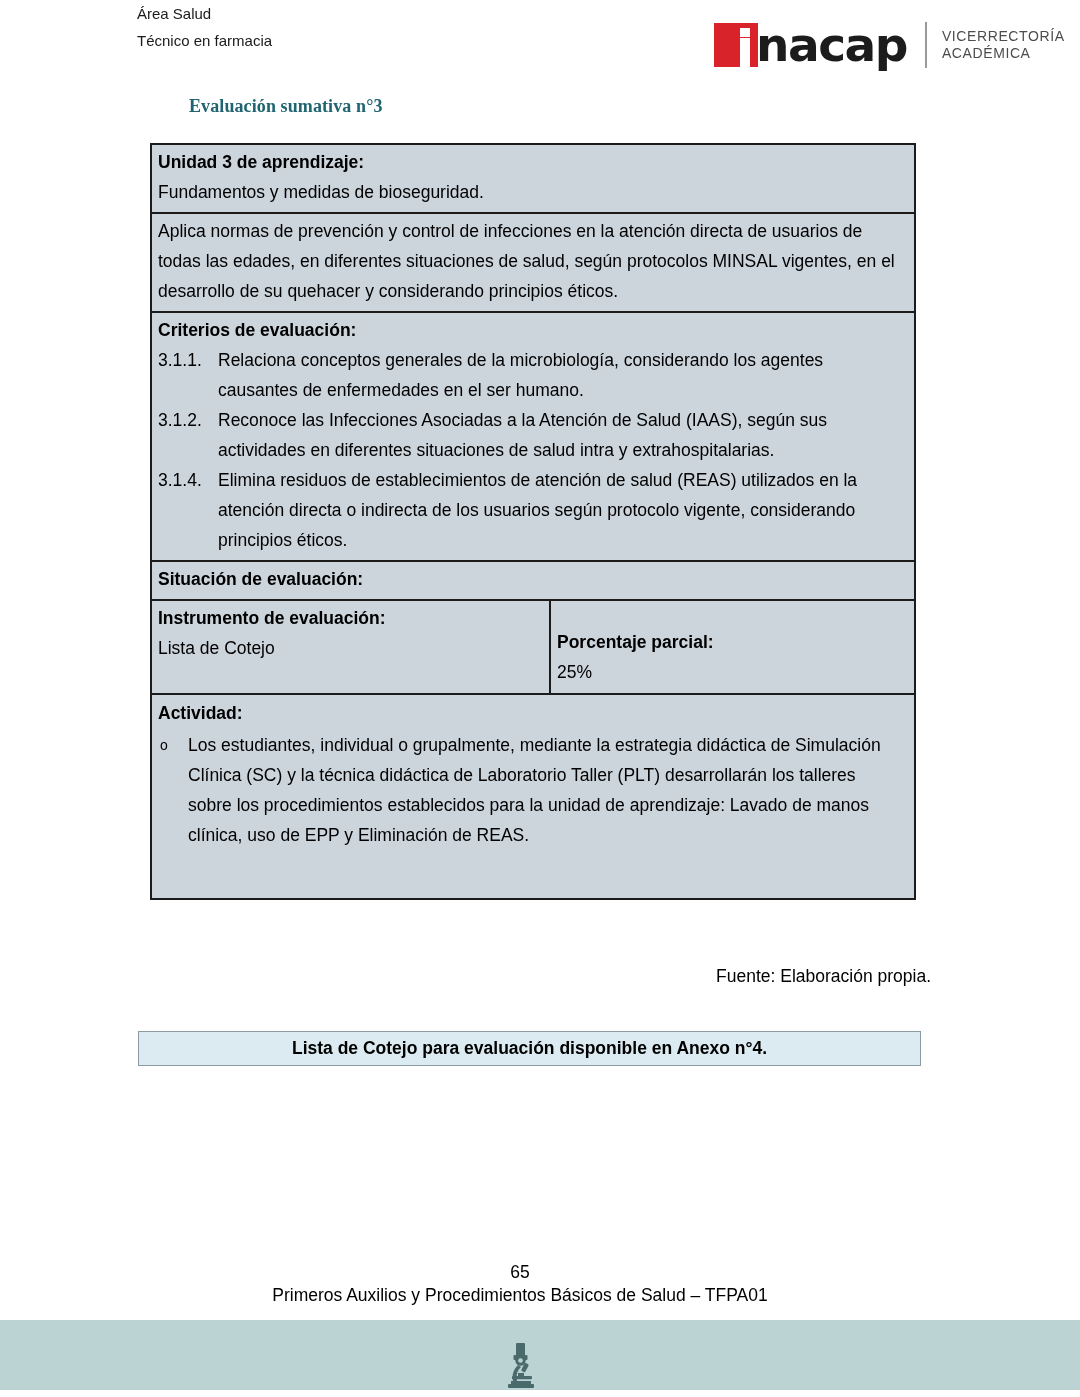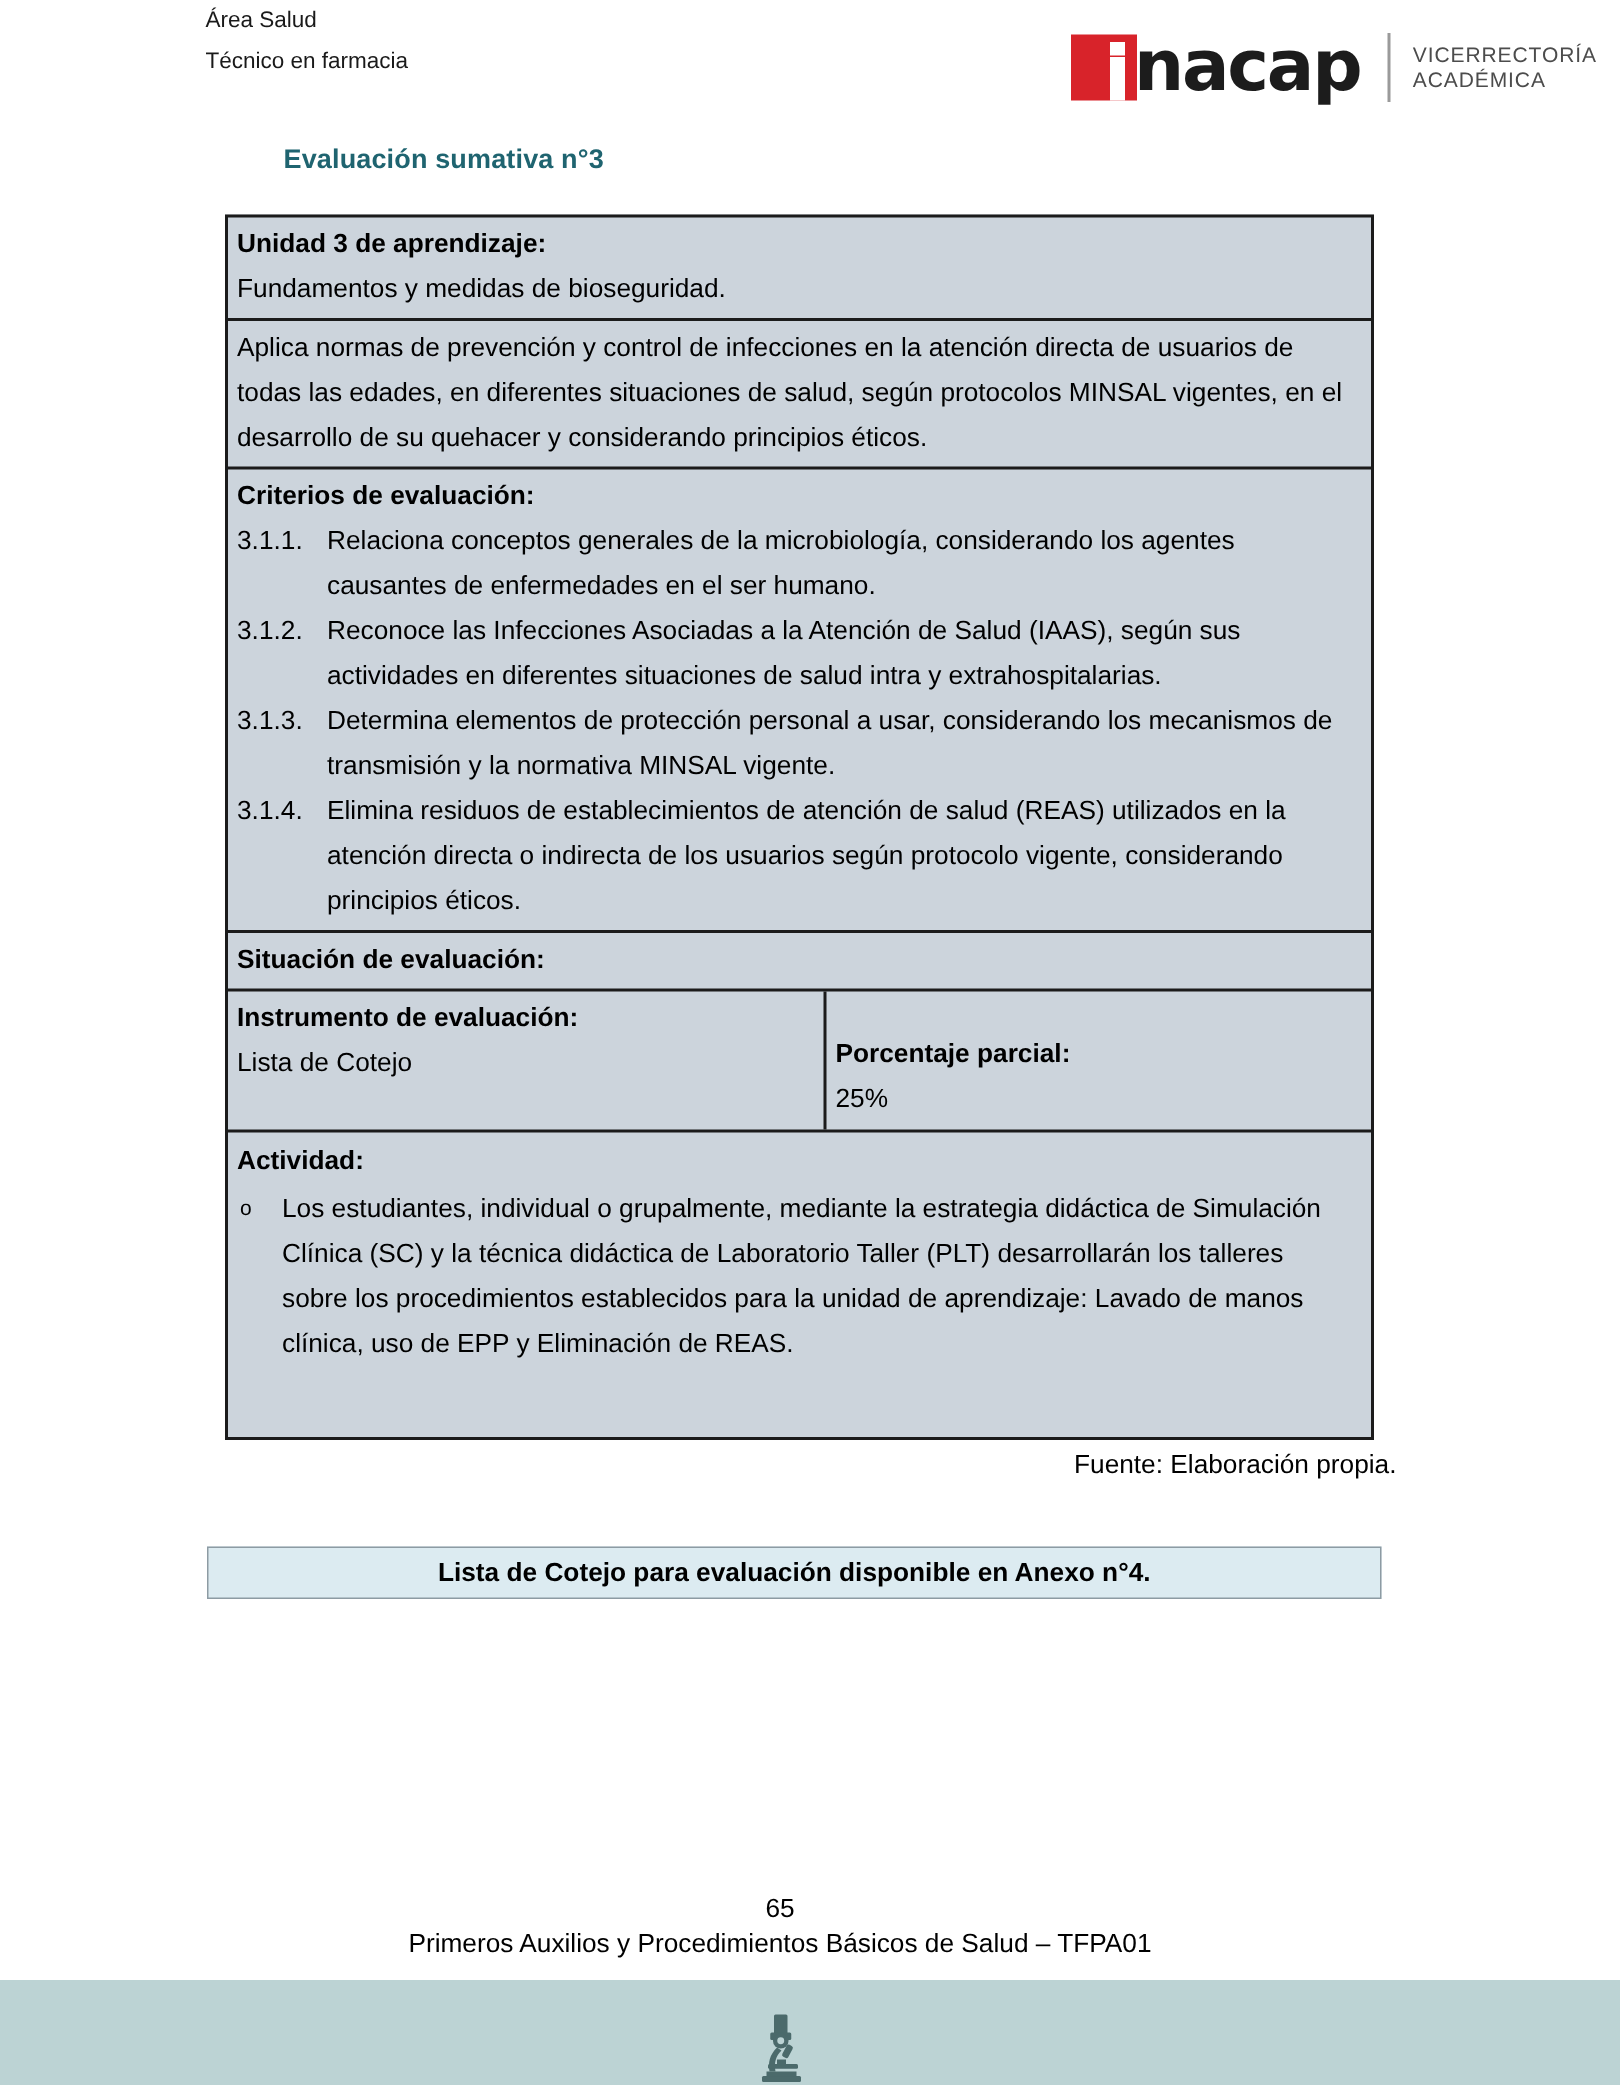--- a/index.html
+++ b/index.html
@@ -83,20 +83,21 @@
 
   
   .section-title {
     position: absolute;
     top: 96px;
     left: 189px;
     font-size: 18px;
     font-weight: bold;
     color: #1f6470;
     letter-spacing: 0.1px;
+    font-family: Liberation Serif, serif;
   }
 
   
   .eval-table {
     position: absolute;
     left: 150px;
     top: 143px;
     width: 766px;
     border: 2px solid #1b1b1b;
     background: #ccd4dc;
@@ -258,24 +259,20 @@
     <div class="cell-pad">
       <span class="lbl">Criterios de evaluación:</span>
       <div class="crit-list">
         <div class="crit">
           <span class="crit-num">3.1.1.</span>
           <span class="crit-txt">Relaciona conceptos generales de la microbiología, considerando los agentes causantes de enfermedades en el ser humano.</span>
         </div>
         <div class="crit">
           <span class="crit-num">3.1.2.</span>
           <span class="crit-txt">Reconoce las Infecciones Asociadas a la Atención de Salud (IAAS), según sus actividades en diferentes situaciones de salud intra y extrahospitalarias.</span>
-        </div>
-        <div class="crit">
-          <span class="crit-num">3.1.3.</span>
-          <span class="crit-txt">Determina elementos de protección personal a usar, considerando los mecanismos de transmisión y la normativa MINSAL vigente.</span>
         </div>
         <div class="crit">
           <span class="crit-num">3.1.4.</span>
           <span class="crit-txt">Elimina residuos de establecimientos de atención de salud (REAS) utilizados en la atención directa o indirecta de los usuarios según protocolo vigente, considerando principios éticos.</span>
         </div>
       </div>
     </div>
   </div>
 
   <div class="row">

